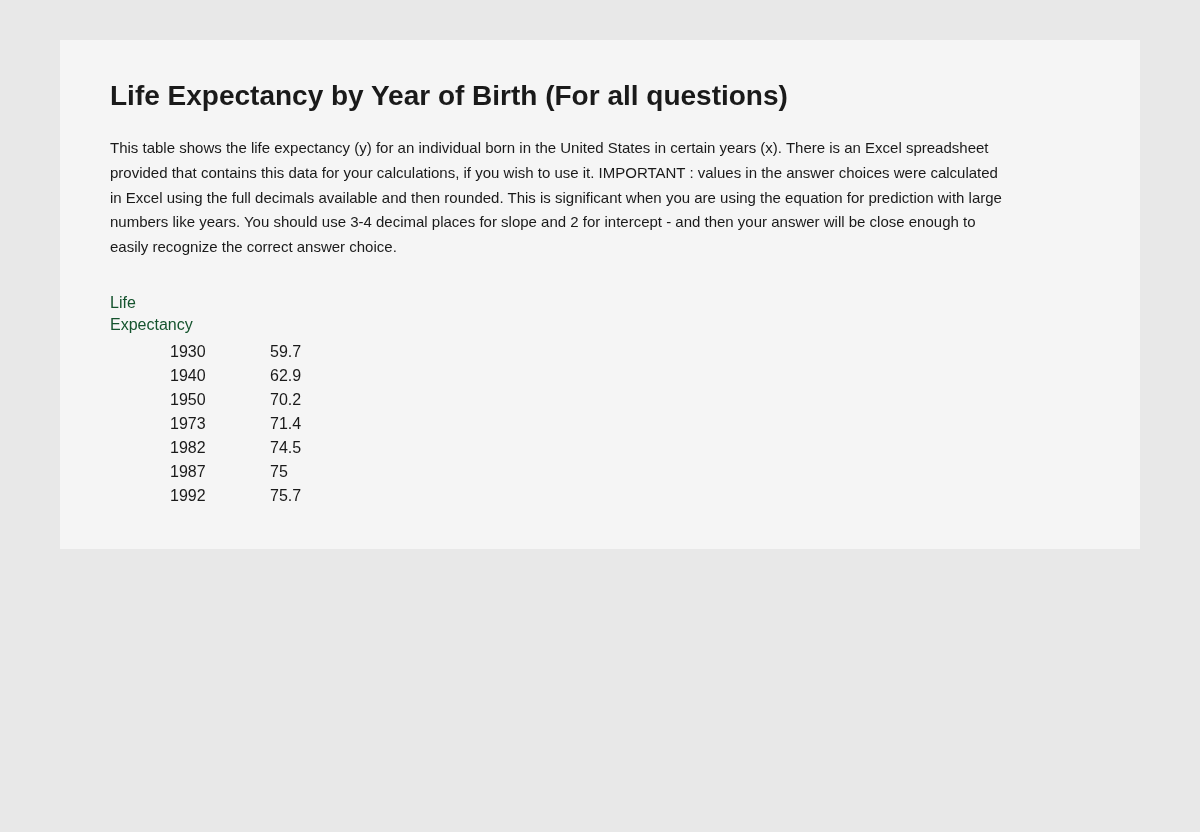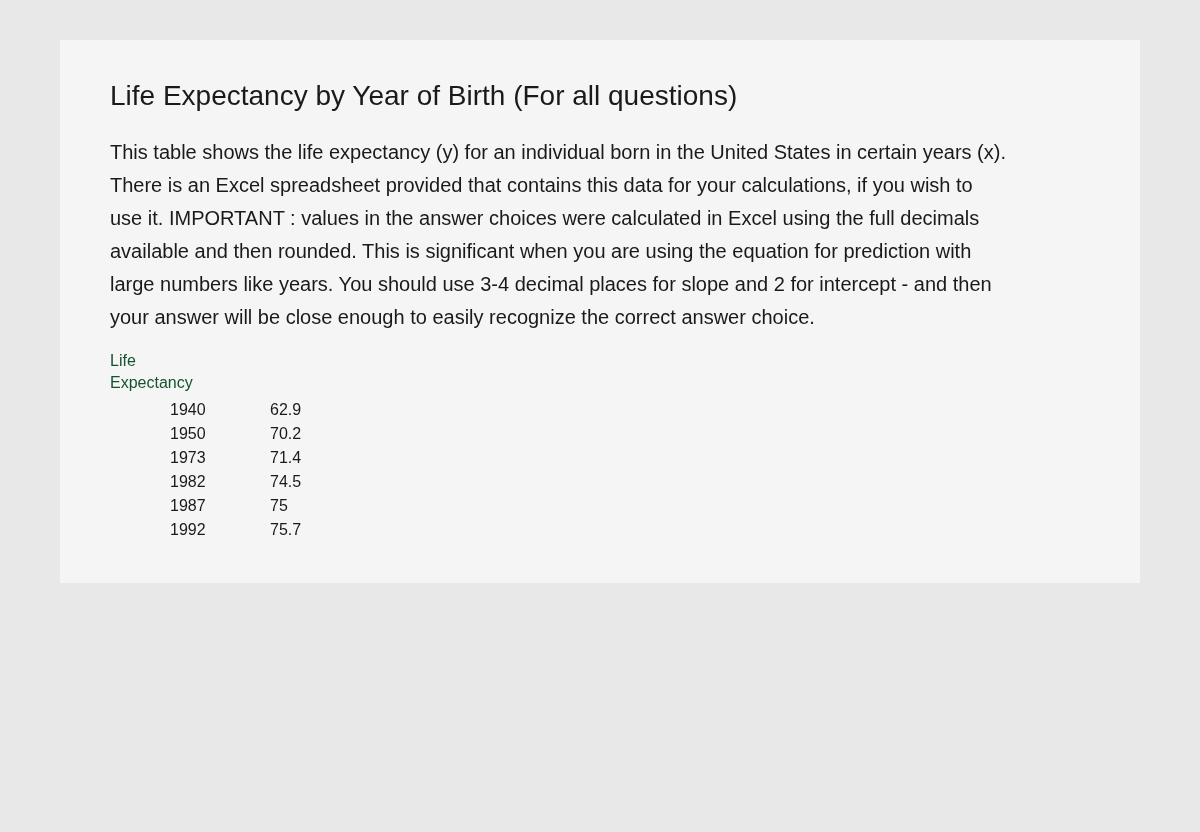--- a/index.html
+++ b/index.html
@@ -20,31 +20,31 @@
     }
 
     .page-container {
       background-color: #f5f5f5;
       width: 100%;
       padding: 40px 50px;
     }
 
     .page-title {
       font-size: 28px;
-      font-weight: normal;
+      font-weight: bold;
       color: #1a1a1a;
       margin-bottom: 24px;
       font-family: Arial, sans-serif;
     }
 
     .description {
-      font-size: 20px;
+      font-size: 15px;
       line-height: 1.65;
       color: #1a1a1a;
-      margin-bottom: 16px;
+      margin-bottom: 32px;
       max-width: 900px;
     }
 
     .table-section {
       margin-top: 8px;
     }
 
     .table-header {
       display: flex;
       gap: 0;
@@ -100,20 +100,24 @@
 
   <div class="table-section">
     <div class="table-header">
       <div class="col-life-header">
         <div>Life</div>
         <div>Expectancy</div>
       </div>
     </div>
 
     <div class="table-body" id="table-body">
+    <div class="table-row">
+          <div class="cell-year">1930</div>
+          <div class="cell-expectancy">59.7</div>
+        </div>
         <div class="table-row">
           <div class="cell-year">1940</div>
           <div class="cell-expectancy">62.9</div>
         </div>
         <div class="table-row">
           <div class="cell-year">1950</div>
           <div class="cell-expectancy">70.2</div>
         </div>
         <div class="table-row">
           <div class="cell-year">1973</div>

